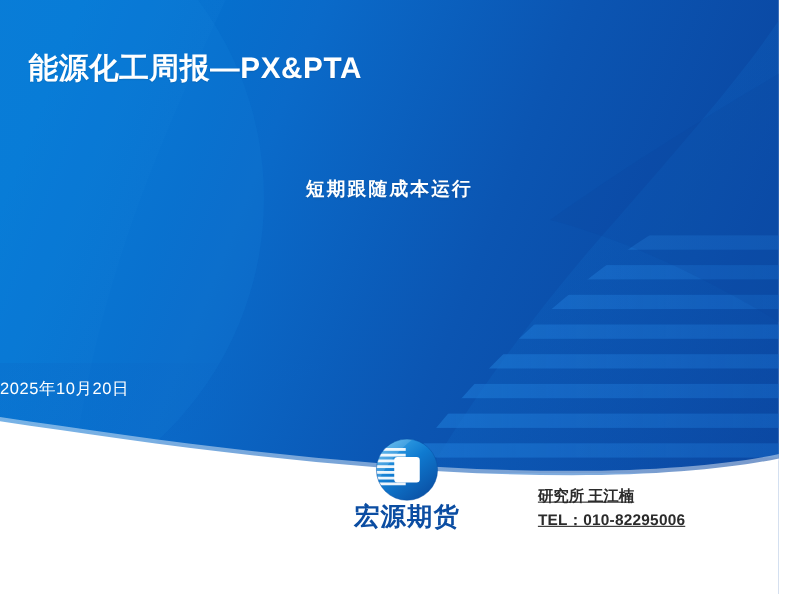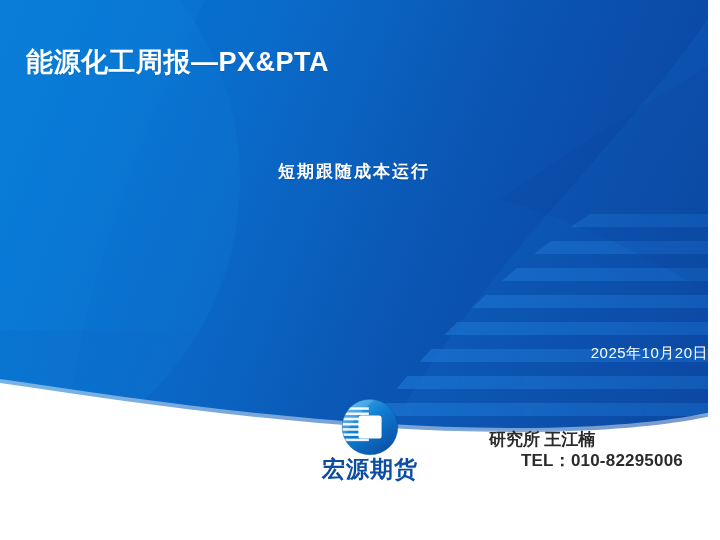--- a/index.html
+++ b/index.html
@@ -52,21 +52,21 @@
     letter-spacing: 2px;
     text-shadow: 0 1px 2px rgba(0,0,0,0.13);
   }
   .title-sub-inner { display: inline-block; }
 
   .date-line {
     position: absolute;
     left: 0;
     right: 0;
     top: 344px;
-    text-align: right;
+    text-align: left;
     font-size: 15px;
     color: #ffffff;
     letter-spacing: 0.5px;
   }
   .date-line-inner { display: inline-block; }
 
   
   .logo-wrap {
     position: absolute;
     left: 302px;
@@ -95,35 +95,35 @@
     color: #0b4da2;
     letter-spacing: 2.1px;
     line-height: 1.3;
     margin-top: 1px;
   }
 
   
   .contact {
     position: absolute;
     left: 489px;
-    top: 429px;
+    top: 441px;
     color: #2b2b2b;
-    font-size: 17px;
+    font-size: 14px;
     font-family: "Liberation Serif", "DejaVu Serif", serif;
+    text-decoration: underline;
   }
   .contact .row {
     line-height: 21px;
     white-space: nowrap;
     font-weight: bold;
   }
   .contact .row.tel {
     font-family: "Liberation Sans", "DejaVu Sans", sans-serif;
     font-weight: bold;
     letter-spacing: 0.2px;
-    margin-left: 32px;
   }
 </style>
 </head>
 <body>
 
 <div id="slide">
 
   <svg class="bg-layer" viewBox="0 0 720 540" preserveAspectRatio="none" xmlns="http://www.w3.org/2000/svg">
     <defs>
       <linearGradient id="gMain" x1="0" y1="0.35" x2="1" y2="0.65">

